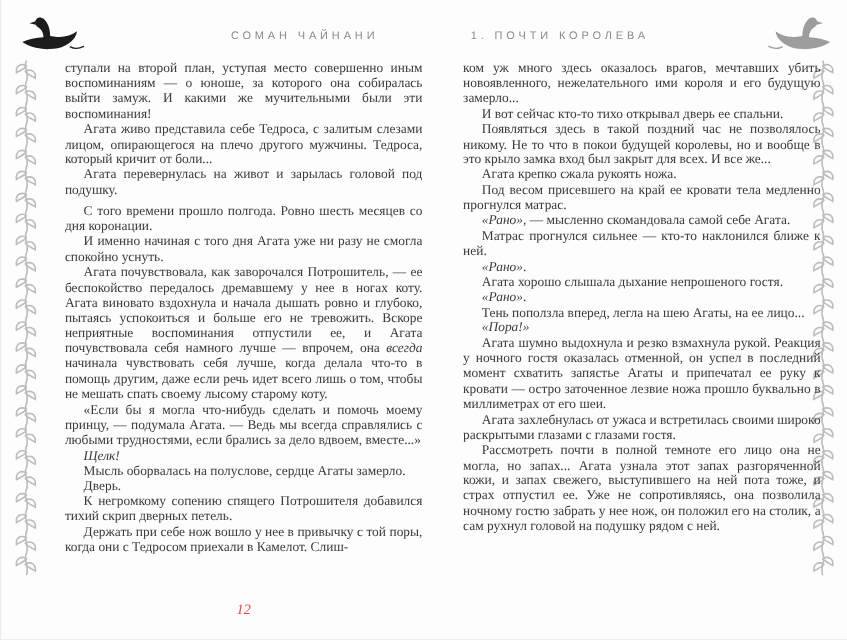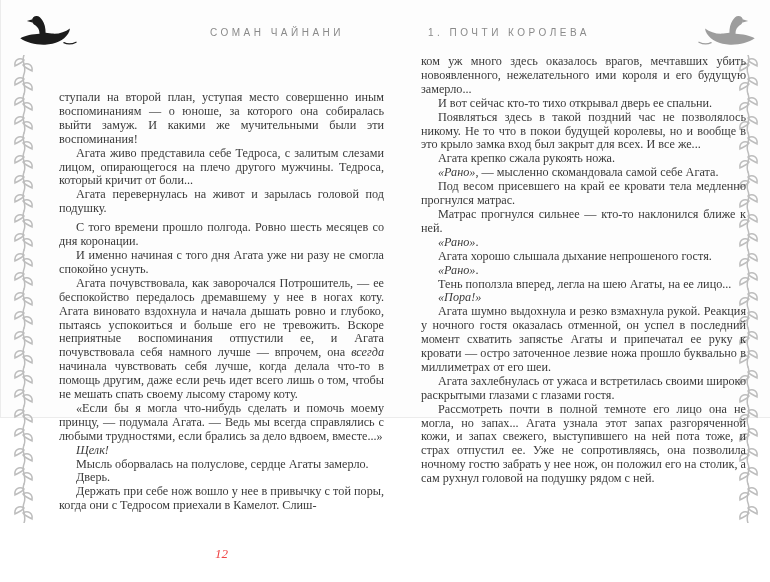--- a/index.html
+++ b/index.html
@@ -2,21 +2,21 @@
 <html><head>
 <meta charset="utf-8">
 <style>
   html, body { margin: 0; padding: 0; }
   body {
     width: 770px; height: 582px; overflow: hidden;
     background: #ffffff;
     font-family: "Liberation Serif", serif;
   }
   .spread {
-    position: relative; width: 770px; height: 418px;
+    position: relative; width: 770px; height: 582px;
     background: #fdfdfd;
     border-left: 1px solid #ececec;
     border-bottom: 1px solid #ececec;
     box-sizing: border-box;
   }
   .page { position: absolute; top: 0; width: 385px; height: 582px; }
   .page.left  { left: 0; }
   .page.right { left: 385px; }
 
   .running-head {
@@ -27,21 +27,21 @@
   }
   .page.left  .running-head { right: 42px; }
   .page.right .running-head { left: 42px; }
 
   .text-col {
     position: absolute; top: 55px;
     width: 325px; height: 488px; overflow: hidden;
     font-size: 12.2px; line-height: 13.9px;
     color: #3a3a3a; text-align: justify;
   }
-  .page.left  .text-col { left: 58px; margin-top: 36px; }
+  .page.left  .text-col { left: 58px; }
   .page.right .text-col { left: 35px; }
   .text-col p { margin: 0; text-indent: 17px; }
   .text-col p.noindent { text-indent: 0; }
   .text-col p.gap { margin-top: 5px; }
 
   .pagenum {
     position: absolute; top: 546px; width: 325px;
     text-align: center; font-style: italic;
     font-size: 13px; color: #ef4444;
   }
@@ -100,20 +100,21 @@
         <p class="noindent">ступали на второй план, уступая место совершенно иным воспоминаниям — о юноше, за которого она собиралась выйти замуж. И какими же мучительными были эти воспоминания!</p>
         <p>Агата живо представила себе Тедроса, с залитым слезами лицом, опирающегося на плечо другого мужчины. Тедроса, который кричит от боли...</p>
         <p>Агата перевернулась на живот и зарылась головой под подушку.</p>
         <p class="gap">С того времени прошло полгода. Ровно шесть месяцев со дня коронации.</p>
         <p>И именно начиная с того дня Агата уже ни разу не смогла спокойно уснуть.</p>
         <p>Агата почувствовала, как заворочался Потрошитель, — ее беспокойство передалось дремавшему у нее в ногах коту. Агата виновато вздохнула и начала дышать ровно и глубоко, пытаясь успокоиться и больше его не тревожить. Вскоре неприятные воспоминания отпустили ее, и Агата почувствовала себя намного лучше — впрочем, она <i>всегда</i> начинала чувствовать себя лучше, когда делала что-то в помощь другим, даже если речь идет всего лишь о том, чтобы не мешать спать своему лысому старому коту.</p>
         <p>«Если бы я могла что-нибудь сделать и помочь моему принцу, — подумала Агата. — Ведь мы всегда справлялись с любыми трудностями, если брались за дело вдвоем, вместе...»</p>
         <p><i>Щелк!</i></p>
         <p>Мысль оборвалась на полуслове, сердце Агаты замерло.</p>
         <p>Дверь.</p>
+        <p>К негромкому сопению спящего Потрошителя добавился тихий скрип дверных петель.</p>
         <p>Держать при себе нож вошло у нее в привычку с той поры, когда они с Тедросом приехали в Камелот. Слиш-</p>
       </div>
     <div class="pagenum">12</div>
   </div>
 
   <div class="page right">
     <svg class="swan" viewBox="0 0 64 40" aria-hidden="true">
       <use href="#swan-shape"></use>
     </svg>
 
@@ -131,22 +132,22 @@
         <use href="#vine-motif" y="390"></use>
         <use href="#vine-motif" y="429"></use>
     </svg>
 
     <div class="running-head">1. ПОЧТИ КОРОЛЕВА</div>
     <div class="text-col">
         <p class="noindent">ком уж много здесь оказалось врагов, мечтавших убить новоявленного, нежелательного ими короля и его будущую замерло...</p>
         <p>И вот сейчас кто-то тихо открывал дверь ее спальни.</p>
         <p>Появляться здесь в такой поздний час не позволялось никому. Не то что в покои будущей королевы, но и вообще в это крыло замка вход был закрыт для всех. И все же...</p>
         <p>Агата крепко сжала рукоять ножа.</p>
+        <p>Под весом присевшего на край ее кровати тела медленно прогнулся матрас.</p>
         <p><i>«Рано»</i>, — мысленно скомандовала самой себе Агата.</p>
-        <p>Под весом присевшего на край ее кровати тела медленно прогнулся матрас.</p>
         <p>Матрас прогнулся сильнее — кто-то наклонился ближе к ней.</p>
         <p><i>«Рано»</i>.</p>
         <p>Агата хорошо слышала дыхание непрошеного гостя.</p>
         <p><i>«Рано»</i>.</p>
         <p>Тень поползла вперед, легла на шею Агаты, на ее лицо...</p>
         <p><i>«Пора!»</i></p>
         <p>Агата шумно выдохнула и резко взмахнула рукой. Реакция у ночного гостя оказалась отменной, он успел в последний момент схватить запястье Агаты и припечатал ее руку к кровати — остро заточенное лезвие ножа прошло буквально в миллиметрах от его шеи.</p>
         <p>Агата захлебнулась от ужаса и встретилась своими широко раскрытыми глазами с глазами гостя.</p>
         <p>Рассмотреть почти в полной темноте его лицо она не могла, но запах... Агата узнала этот запах разгоряченной кожи, и запах свежего, выступившего на ней пота тоже, и страх отпустил ее. Уже не сопротивляясь, она позволила ночному гостю забрать у нее нож, он положил его на столик, а сам рухнул головой на подушку рядом с ней.</p>
       </div>

